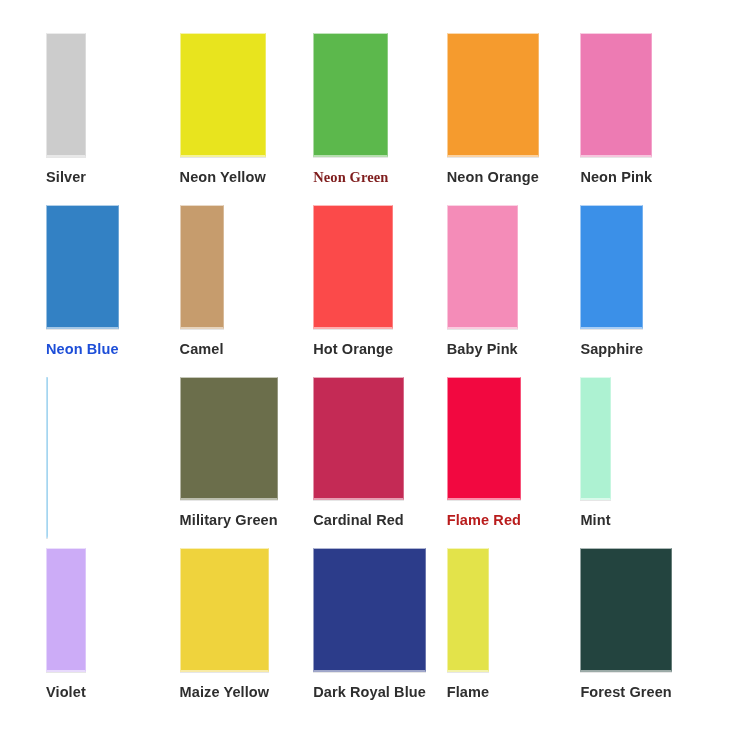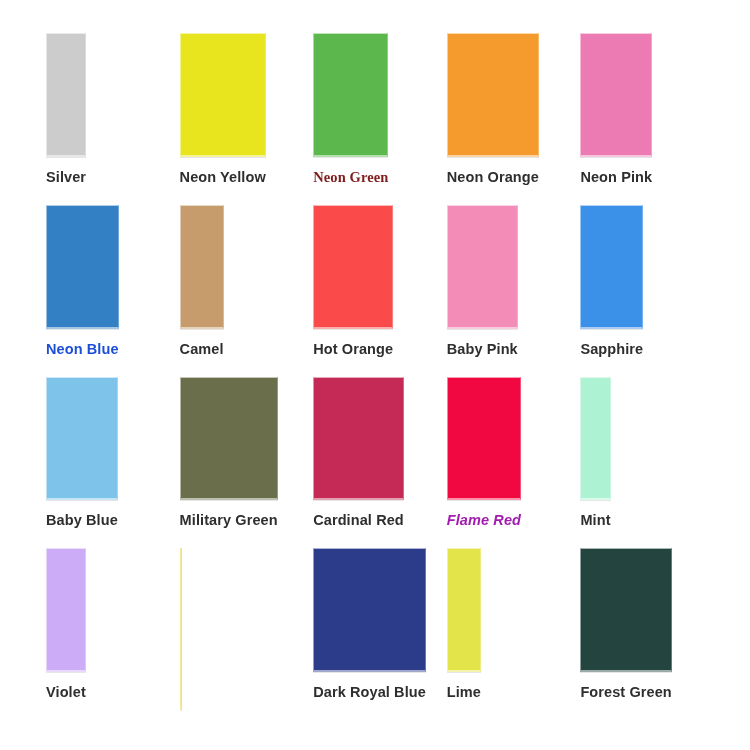--- a/index.html
+++ b/index.html
@@ -148,42 +148,41 @@
           <div class="swatch-underline" style="background: rgb(230, 230, 230);"></div>
           <div class="swatch-label" style="color: rgb(46, 46, 46);">Sapphire</div>
         </div>
       </div>
     </div>
     <div class="chart-row">
       <div class="swatch-cell">
         <div class="swatch-chip-wrap">
           <div class="swatch-chip" title="Baby Blue" style="background: rgb(126, 195, 234);"></div>
           <div class="swatch-underline" style="background: rgb(230, 230, 230);"></div>
-          <div class="swatch-label" style="color: rgb(46, 46, 46);">Baby Blue</div>
         </div>
       </div>
       <div class="swatch-cell">
         <div class="swatch-chip-wrap">
           <div class="swatch-chip" title="Military Green" style="background: rgb(107, 110, 75);"></div>
           <div class="swatch-underline" style="background: rgb(230, 230, 230);"></div>
           <div class="swatch-label" style="color: rgb(46, 46, 46);">Military Green</div>
         </div>
       </div>
       <div class="swatch-cell">
         <div class="swatch-chip-wrap">
           <div class="swatch-chip" title="Cardinal Red" style="background: rgb(196, 42, 85);"></div>
           <div class="swatch-underline" style="background: rgb(230, 230, 230);"></div>
           <div class="swatch-label" style="color: rgb(46, 46, 46);">Cardinal Red</div>
         </div>
       </div>
       <div class="swatch-cell">
         <div class="swatch-chip-wrap">
           <div class="swatch-chip" title="Flame Red" style="background: rgb(242, 8, 64);"></div>
           <div class="swatch-underline" style="background: rgb(230, 230, 230);"></div>
-          <div class="swatch-label" style="color: #a21caf; font-style: italic;">Flame Red</div>
+          <div class="swatch-label" style="color: #b91c1c;">Flame Red</div>
         </div>
       </div>
       <div class="swatch-cell">
         <div class="swatch-chip-wrap">
           <div class="swatch-chip" title="Mint" style="background: rgb(173, 242, 210);"></div>
           <div class="swatch-underline" style="background: rgb(230, 230, 230);"></div>
           <div class="swatch-label" style="color: rgb(46, 46, 46);">Mint</div>
         </div>
       </div>
     </div>
@@ -192,34 +191,35 @@
         <div class="swatch-chip-wrap">
           <div class="swatch-chip" title="Violet" style="background: rgb(204, 172, 247);"></div>
           <div class="swatch-underline" style="background: rgb(230, 230, 230);"></div>
           <div class="swatch-label" style="color: rgb(46, 46, 46);">Violet</div>
         </div>
       </div>
       <div class="swatch-cell">
         <div class="swatch-chip-wrap">
           <div class="swatch-chip" title="Maize Yellow" style="background: rgb(239, 211, 61);"></div>
           <div class="swatch-underline" style="background: rgb(230, 230, 230);"></div>
+          <div class="swatch-label" style="color: rgb(46, 46, 46);">Maize Yellow</div>
         </div>
       </div>
       <div class="swatch-cell">
         <div class="swatch-chip-wrap">
           <div class="swatch-chip" title="Dark Royal Blue" style="background: rgb(44, 60, 138);"></div>
           <div class="swatch-underline" style="background: rgb(230, 230, 230);"></div>
           <div class="swatch-label" style="color: rgb(46, 46, 46);">Dark Royal Blue</div>
         </div>
       </div>
       <div class="swatch-cell">
         <div class="swatch-chip-wrap">
           <div class="swatch-chip" title="Lime" style="background: rgb(227, 227, 74);"></div>
           <div class="swatch-underline" style="background: rgb(230, 230, 230);"></div>
-          <div class="swatch-label" style="color: rgb(46, 46, 46);">Lime</div>
+          <div class="swatch-label" style="color: rgb(46, 46, 46);">Flame</div>
         </div>
       </div>
       <div class="swatch-cell">
         <div class="swatch-chip-wrap">
           <div class="swatch-chip" title="Forest Green" style="background: rgb(35, 68, 63);"></div>
           <div class="swatch-underline" style="background: rgb(230, 230, 230);"></div>
           <div class="swatch-label" style="color: rgb(46, 46, 46);">Forest Green</div>
         </div>
       </div>
     </div>

